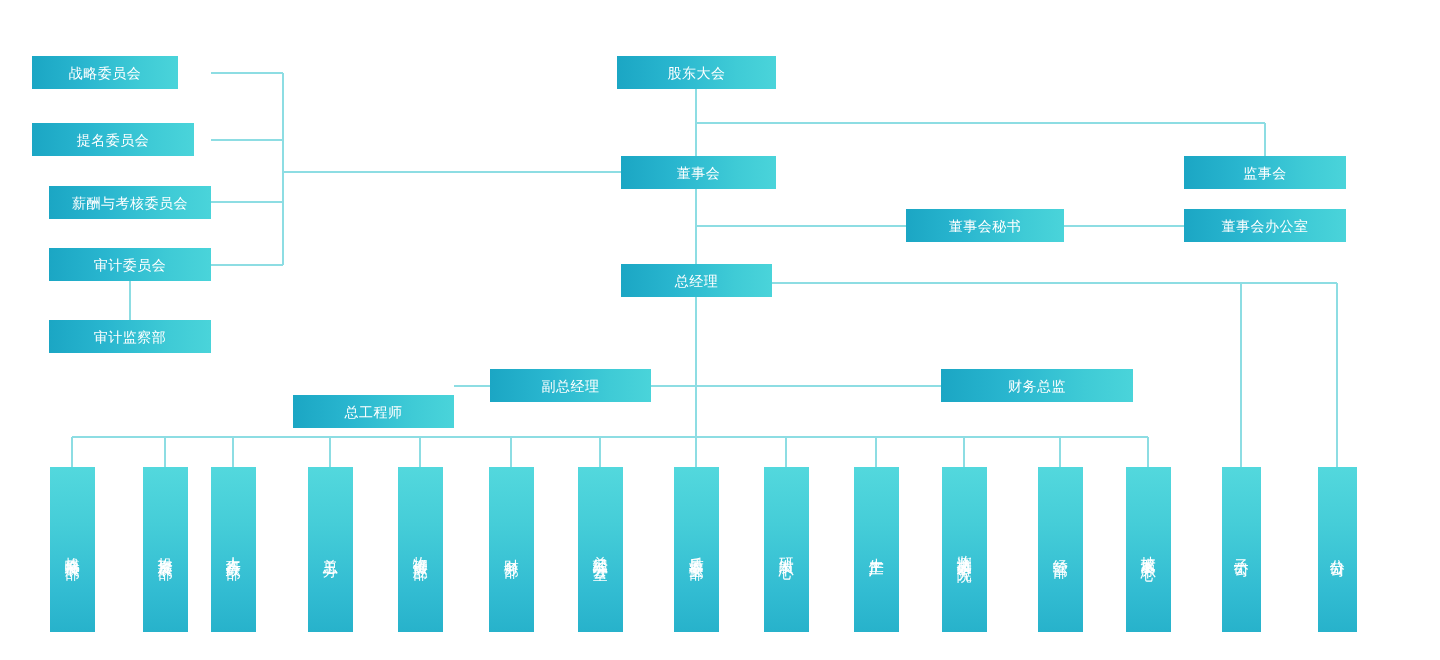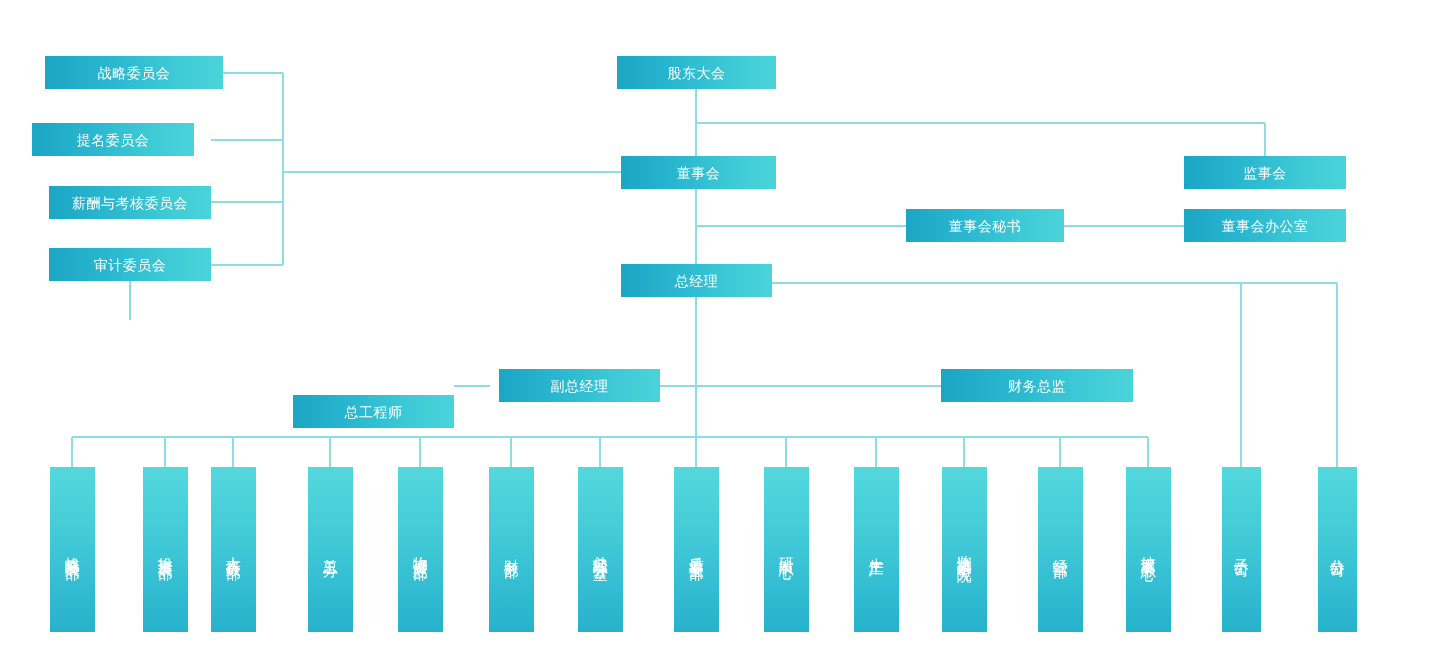--- a/index.html
+++ b/index.html
@@ -117,36 +117,39 @@
       <line x1="600" y1="437" x2="600" y2="467"></line>
       <line x1="696" y1="437" x2="696" y2="467"></line>
       <line x1="786" y1="437" x2="786" y2="467"></line>
       <line x1="876" y1="437" x2="876" y2="467"></line>
       <line x1="964" y1="437" x2="964" y2="467"></line>
       <line x1="1060" y1="437" x2="1060" y2="467"></line>
       <line x1="1148" y1="437" x2="1148" y2="467"></line>
     </g>
   </svg>
 
-  <div class="node horiz" style="left:45px; top:56px; width:178px;">
+  <div class="node horiz" style="left:32px; top:56px; width:146px;">
     <span class="hlabel">战略委员会</span>
   </div>
 
   <div class="node horiz" style="left:32px; top:123px; width:162px;">
     <span class="hlabel">提名委员会</span>
   </div>
 
   <div class="node horiz" style="left:49px; top:186px; width:162px;">
     <span class="hlabel">薪酬与考核委员会</span>
   </div>
 
   <div class="node horiz" style="left:49px; top:248px; width:162px;">
     <span class="hlabel">审计委员会</span>
   </div>
 
+  <div class="node horiz" style="left:49px; top:320px; width:162px;">
+    <span class="hlabel">审计监察部</span>
+  </div>
 
   <div class="node horiz" style="left:617px; top:56px; width:159px;">
     <span class="hlabel">股东大会</span>
   </div>
 
   <div class="node horiz" style="left:621px; top:156px; width:155px;">
     <span class="hlabel">董事会</span>
   </div>
 
   <div class="node horiz" style="left:1184px; top:156px; width:162px;">
@@ -162,21 +165,21 @@
   </div>
 
   <div class="node horiz" style="left:621px; top:264px; width:151px;">
     <span class="hlabel">总经理</span>
   </div>
 
   <div class="node horiz" style="left:293px; top:369px; width:161px;margin-top:26px;">
     <span class="hlabel">总工程师</span>
   </div>
 
-  <div class="node horiz" style="left:490px; top:369px; width:161px;margin-left:9px;">
+  <div class="node horiz" style="left:490px; top:369px; width:161px;">
     <span class="hlabel">副总经理</span>
   </div>
 
   <div class="node horiz" style="left:941px; top:369px; width:192px;">
     <span class="hlabel">财务总监</span>
   </div>
 
   <div class="node vert" style="left:50px; top:467px; width:45px; height:165px;">
     <span class="vlabel">战略发展部</span>
   </div>

